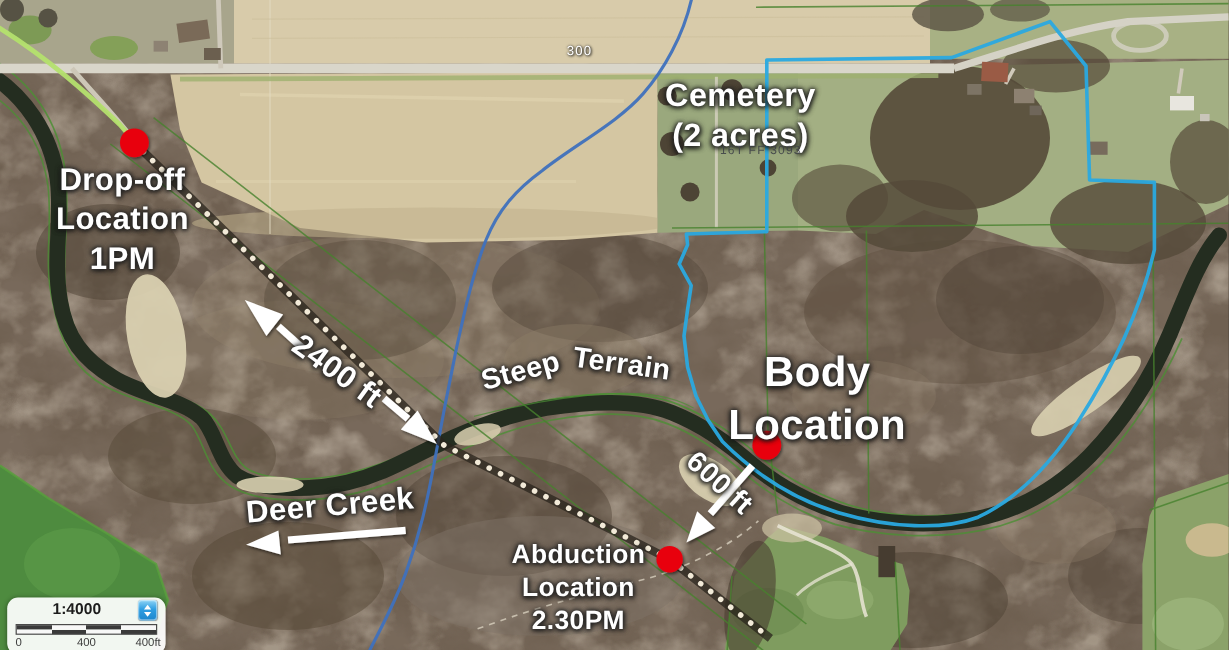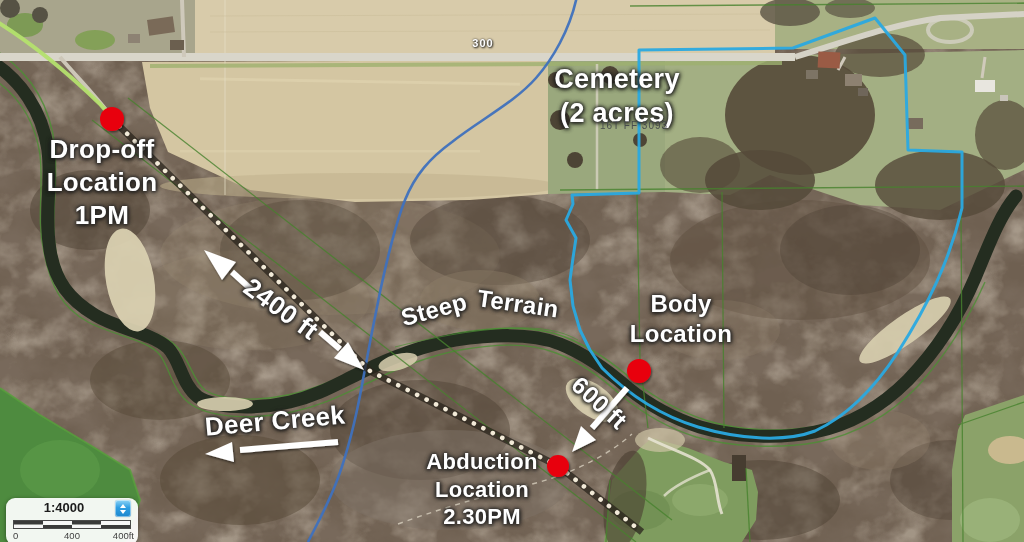--- a/index.html
+++ b/index.html
@@ -3,21 +3,21 @@
 <meta charset="utf-8">
 <style>
   html,body{margin:0;padding:0;background:#1c1c1c}
   .stage{position:relative;width:1024px;height:542px;overflow:hidden;
          font-family:"Liberation Sans",sans-serif;background:#6f6051}
   .stage svg{position:absolute;left:0;top:0}
   .lbl{position:absolute;color:#fff;font-weight:bold;text-align:center;
        white-space:pre-line;line-height:1.26;letter-spacing:.3px;
        text-shadow:0 0 3px rgba(45,45,45,.95),0 0 5px rgba(45,45,45,.85),
                    1px 1px 4px rgba(0,0,0,.75),-1px 1px 4px rgba(0,0,0,.55)}
-  .lbl-small{position:absolute;color:#fff;font-weight:bold;
+  .lbl-small{position:absolute;color:#fff;font-weight:normal;
        text-shadow:0 0 2px rgba(40,40,40,.95),1px 1px 2px rgba(0,0,0,.8)}
   .gridref{position:absolute;color:#3c3f46;font-weight:normal;font-size:10px;
        letter-spacing:1px;opacity:.85}
   
   .scale-card{position:absolute;left:6px;top:498px;width:118px;
       background:rgba(255,255,255,.93);border-radius:9px;
       padding:2px 7px 3px;box-shadow:0 1px 4px rgba(0,0,0,.45)}
   .scale-row{display:flex;align-items:flex-start;height:18px}
   .ratio{flex:1;text-align:center;font-size:13px;font-weight:bold;color:#1c1c1c}
   .step{width:16px;height:17px;border-radius:3px;flex:0 0 16px;cursor:pointer;
@@ -223,21 +223,21 @@
 <div class="lbl" style="left:77px;top:133px;transform:translateX(-50%);font-size:26px;margin-left:25px;">Drop-off
 Location
 1PM</div>
 
 <div class="lbl" style="left:617px;top:62px;transform:translateX(-50%);font-size:27px;">Cemetery
 (2 acres)</div>
 
 <div class="gridref" style="left:600px;top:120px;">16T FF 3093</div>
 
 
-<div class="lbl" style="left:681px;top:289px;transform:translateX(-50%);font-size:24px;">Body
+<div class="lbl" style="left:681px;top:289px;transform:translateX(-50%);font-size:35px;">Body
 Location</div>
 
 <div class="lbl" style="left:482px;top:448px;transform:translateX(-50%);font-size:22px;">Abduction
 Location
 2.30PM</div>
 
 <div class="lbl" style="left:434px;top:310px;transform:translate(-50%,-50%) rotate(-15deg);font-size:24px;">Steep</div>
 <div class="lbl" style="left:518px;top:304px;transform:translate(-50%,-50%) rotate(8deg);font-size:24px;">Terrain</div>
 
 <div class="lbl" style="left:275px;top:421px;transform:translate(-50%,-50%) rotate(-5deg);font-size:26px;">Deer Creek</div>

